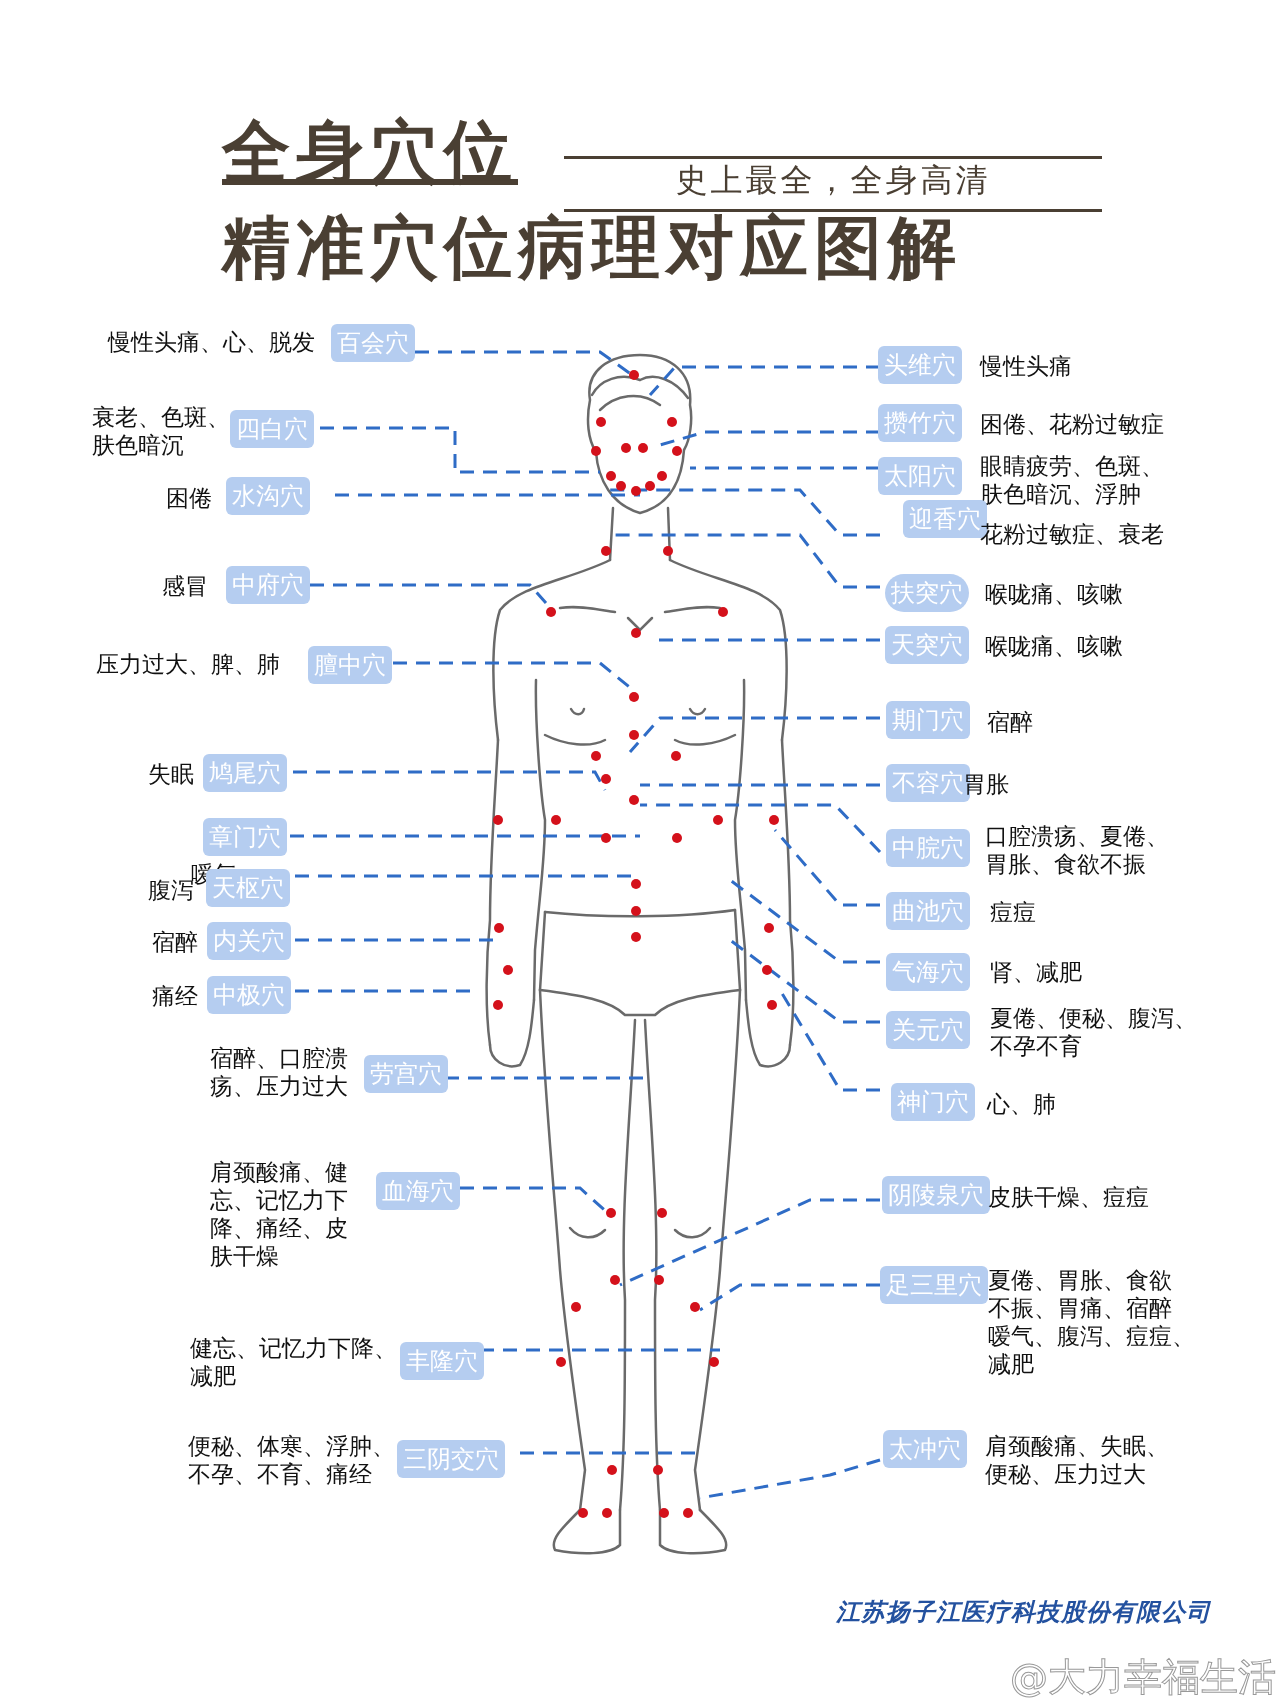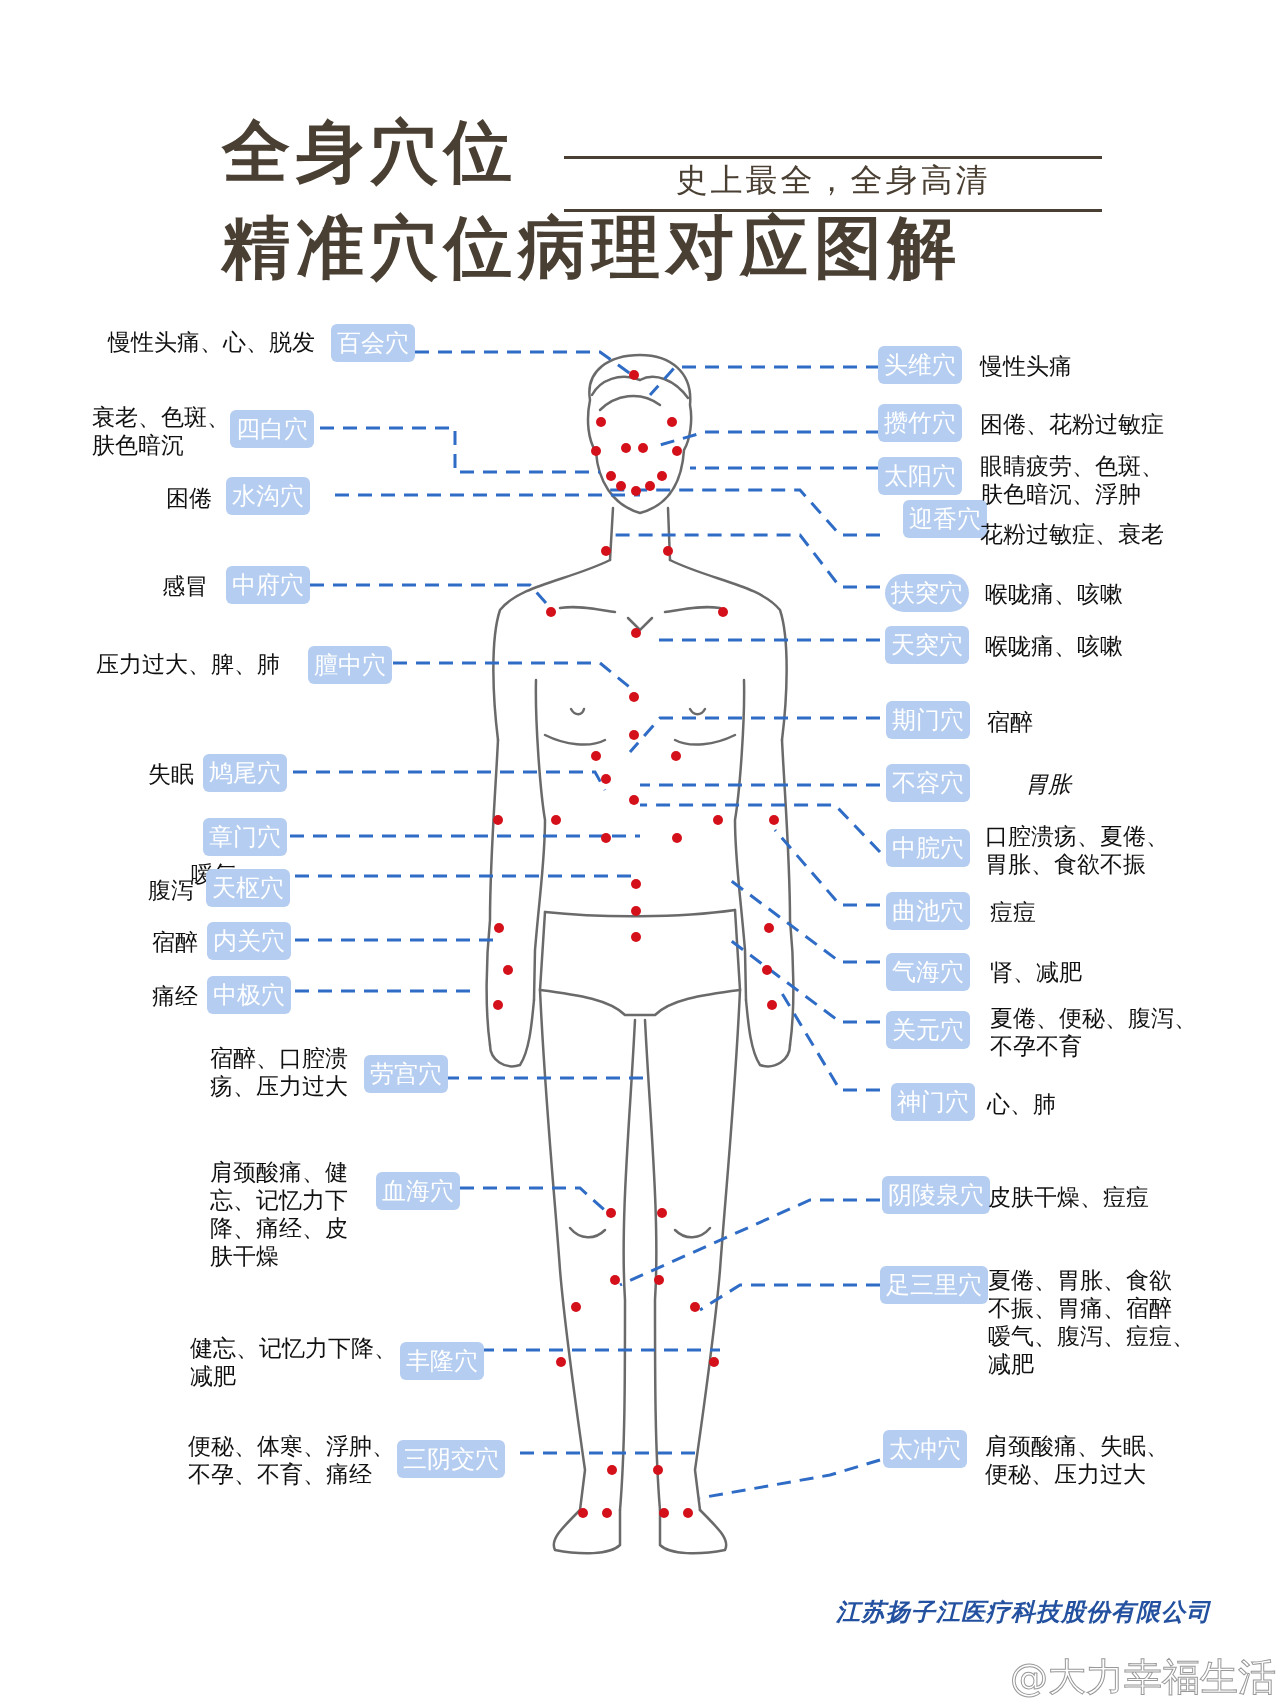--- a/index.html
+++ b/index.html
@@ -1,19 +1,19 @@
 <!DOCTYPE html>
 <html><head>
 <meta charset="utf-8">
 <style>
   html, body { margin: 0; padding: 0; background: #ffffff; }
   body { width: 1280px; height: 1706px; position: relative; overflow: hidden;
          font-family: "DejaVu Sans", "Liberation Sans", sans-serif; }
   .title1 { position: absolute; left: 222px; top: 112px; font-size: 68px; font-weight: bold;
-            color: #4a3f33; letter-spacing: 6px; line-height: 80px; }
+            color: #4a3f33; letter-spacing: 6px; line-height: 80px; text-decoration: underline; }
   .title2 { position: absolute; left: 222px; top: 208px; font-size: 68px; font-weight: bold;
             color: #4a3f33; letter-spacing: 6px; line-height: 80px; }
   .subtitle-box { position: absolute; left: 564px; top: 124px; width: 538px; height: 50px;
                   border-top: 3px solid #4a3f33; border-bottom: 3px solid #4a3f33;
                   display: flex; align-items: flex-start; justify-content: center; margin-top: 32px; }
   .subtitle { font-size: 32px; color: #4a3f33; letter-spacing: 3px; }
   svg.figure { position: absolute; left: 0; top: 0; }
   .tag { position: absolute; background: #b5cdf0; color: #ffffff; border-radius: 6px;
          font-size: 24px; line-height: 38px; height: 38px; padding: 0 6px; white-space: nowrap; }
   .desc { position: absolute; color: #111; font-size: 23px; line-height: 28px; white-space: nowrap; }
@@ -239,21 +239,21 @@
 <div class="tag" style="left:885px;top:574px;border-radius:19px;">扶突穴</div>
 <div class="desc" style="left: 985px; top: 580px; white-space: pre;">喉咙痛、咳嗽</div>
 
 <div class="tag" style="left:885px;top:626px;">天突穴</div>
 <div class="desc" style="left: 985px; top: 632px; white-space: pre;">喉咙痛、咳嗽</div>
 
 <div class="tag" style="left:886px;top:701px;">期门穴</div>
 <div class="desc" style="left: 987px; top: 708px; white-space: pre;">宿醉</div>
 
 <div class="tag" style="left:886px;top:764px;">不容穴</div>
-<div class="desc" style="left: 1025px; top: 770px; white-space: pre; font-style: italic;">胃胀</div>
+<div class="desc" style="left: 963px; top: 770px; white-space: pre;">胃胀</div>
 
 <div class="tag" style="left:886px;top:829px;">中脘穴</div>
 <div class="desc" style="left:985px;top:822px;white-space:pre;">口腔溃疡、夏倦、
 胃胀、食欲不振</div>
 
 <div class="tag" style="left:886px;top:892px;">曲池穴</div>
 <div class="desc" style="left: 990px; top: 898px; white-space: pre;">痘痘</div>
 
 <div class="tag" style="left:886px;top:953px;">气海穴</div>
 <div class="desc" style="left: 990px; top: 958px; white-space: pre;">肾、减肥</div>

